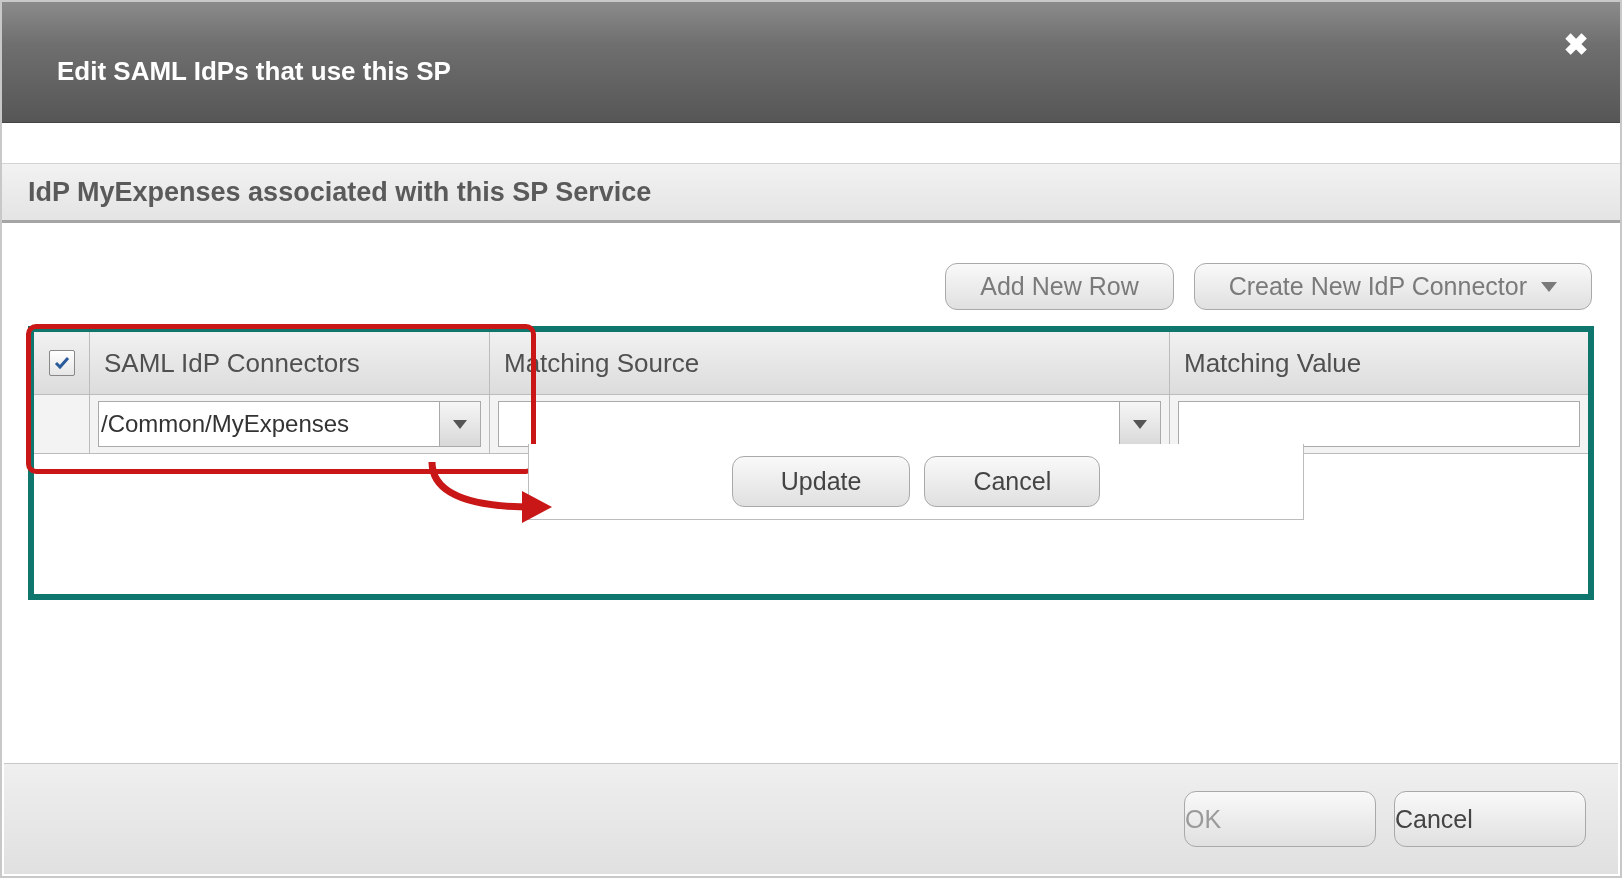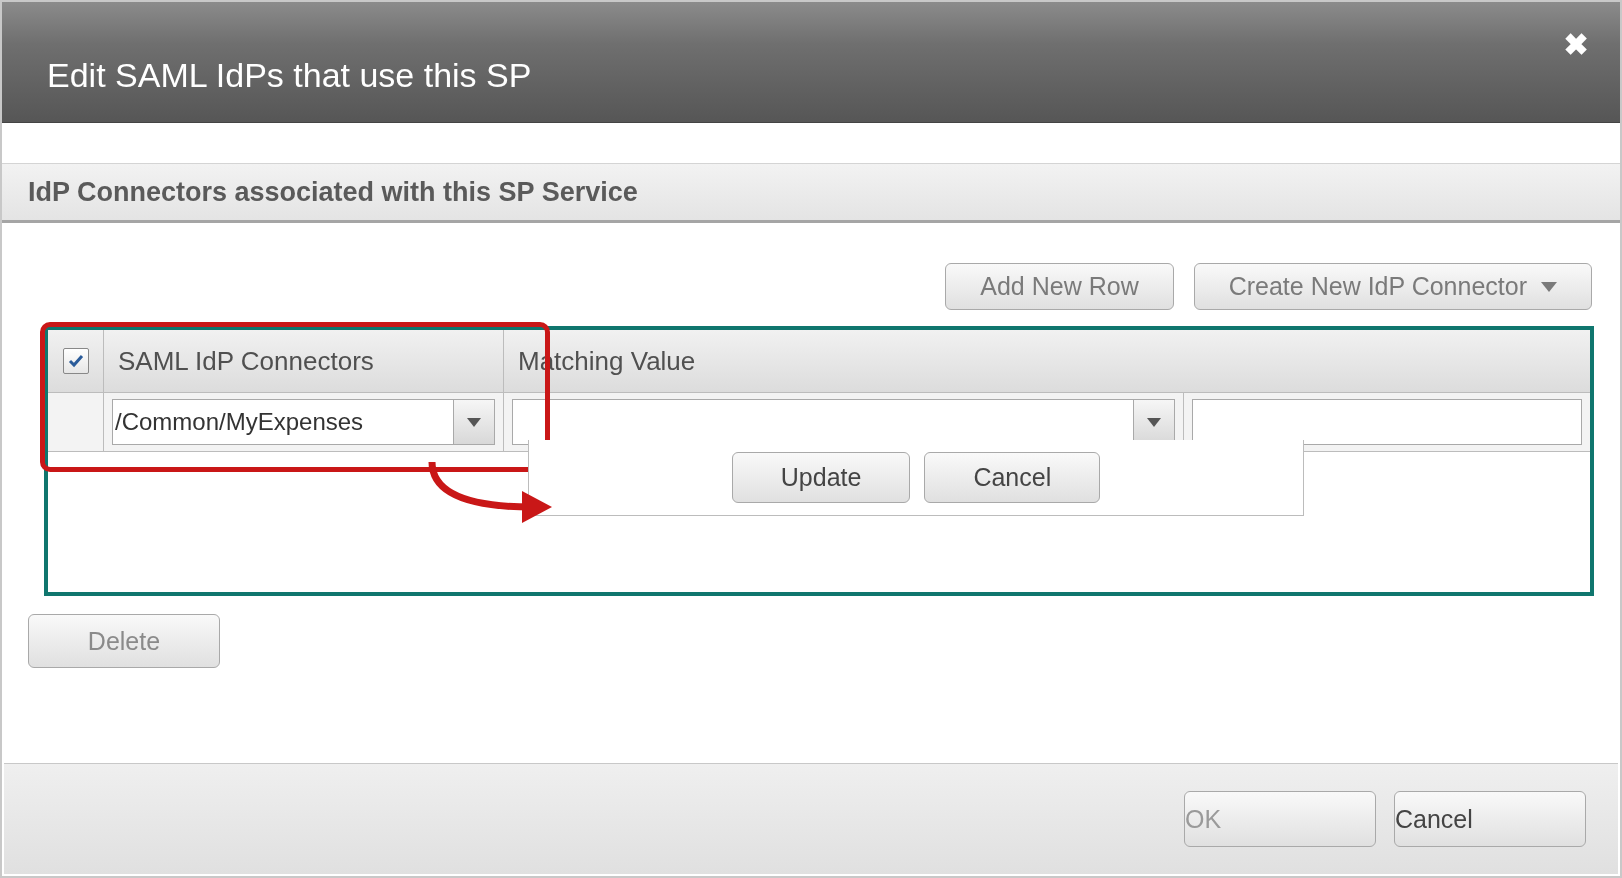--- a/index.html
+++ b/index.html
@@ -1,26 +1,26 @@
 <!DOCTYPE html>
 <html><head>
 <meta charset="utf-8">
 <style>
 html,body{margin:0;padding:0;font-family:Arial,Helvetica,sans-serif;background:#fff;color:#333}
 .dialog-frame{width:1622px;height:878px;border:2px solid #c8c8c8;background:#fff;position:relative;box-sizing:border-box}
 .dialog-header{height:120px;background:linear-gradient(#8b8b8b,#6f6f6f 35%,#565656);position:relative;border-bottom:1px solid #444}
-.dialog-title{position:absolute;left:45px;top:54px;color:#fff;font-size:34px;font-weight:400}
+.dialog-title{position:absolute;left:55px;top:54px;color:#fff;font-size:26px;font-weight:700}
 .close-icon{position:absolute;right:30px;top:30px;width:28px;height:28px;color:#fff;font-size:30px;font-weight:700;cursor:pointer;text-align:center;line-height:26px}
 .content-body{padding:0;background:#fff}
 .section-heading{height:56px;margin:40px 0 0 0;background:linear-gradient(#f2f2f2,#e4e4e4);border-top:1px solid #d4d4d4;border-bottom:3px solid #a5a5a5;display:flex;align-items:center;padding-left:26px;font-size:27px;font-weight:700;color:#5a5a5a}
 .toolbar-row{display:flex;justify-content:flex-end;gap:20px;padding:40px 28px 0 0}
-.btn{border:1px solid #a9a9a9;background:linear-gradient(#f9f9f9,#e0e0e0);border-radius:6px;font-size:25px;color:#7a7a7a;padding:8px 26px;cursor:pointer;display:inline-flex;align-items:center;gap:8px}
+.btn{border:1px solid #a9a9a9;background:linear-gradient(#f9f9f9,#e0e0e0);border-radius:12px;font-size:25px;color:#7a7a7a;padding:8px 26px;cursor:pointer;display:inline-flex;align-items:center;gap:8px}
 .btn.wide{padding:8px 34px}
 .btn .caret{width:0;height:0;border-left:8px solid transparent;border-right:8px solid transparent;border-top:10px solid #7a7a7a;margin-left:6px}
-.table-wrap{margin:16px 26px 0 42px;border:4px solid #0f766e;position:relative}
+.table-wrap{margin:16px 26px 0 26px;border:6px solid #0f766e;position:relative}
 .thead{display:flex;background:linear-gradient(#f1f1f1,#dcdcdc);height:62px}
 .th{border-right:1px solid #bcbcbc;display:flex;align-items:center;padding-left:14px;font-size:26px;color:#505050;box-sizing:border-box}
 .th.chk{width:56px;justify-content:center;padding:0}
 .th.c1{width:400px}
 .th.c2{width:680px}
 .th.c3{flex:1;border-right:none}
 .checkbox{width:24px;height:24px;border:1px solid #888;background:linear-gradient(#fff,#e6e6e6);border-radius:2px;display:flex;align-items:center;justify-content:center}
 .checkbox svg{width:16px;height:16px}
 .trow{display:flex;height:58px;border-top:1px solid #bcbcbc;background:#f3f3f3}
 .td{border-right:1px solid #bcbcbc;display:flex;align-items:center;padding:6px 8px;box-sizing:border-box}
@@ -50,21 +50,21 @@
 
 <div class="dialog-frame">
 
   <div class="dialog-header">
     <div class="dialog-title">Edit SAML IdPs that use this SP</div>
     <div class="close-icon">✖</div>
   </div>
 
   <div class="content-body">
 
-    <div class="section-heading">IdP Connectors associated with this SP Service</div>
+    <div class="section-heading">IdP MyExpenses associated with this SP Service</div>
 
     <div class="toolbar-row">
       <div class="btn wide">
         <span>Add New Row</span>
       </div>
       <div class="btn wide">
         <span>Create New IdP Connector</span>
         <span class="caret"></span>
       </div>
     </div>
@@ -73,20 +73,21 @@
 
       <div class="thead">
         <div class="th chk">
           <div class="checkbox">
             <svg viewBox="0 0 16 16">
                 <path d="M2 8 L6 12 L14 3" stroke="#2a5b9a" stroke-width="3" fill="none"></path>
               </svg>
           </div>
         </div>
         <div class="th c1">SAML IdP Connectors</div>
+        <div class="th c2">Matching Source</div>
         <div class="th c3">Matching Value</div>
       </div>
 
       <div class="trow">
         <div class="td chk"></div>
         <div class="td c1">
           <div class="sel">
             <span>/Common/MyExpenses</span>
             <div class="sel-btn">
               <div class="caret"></div>
@@ -122,23 +123,20 @@
         </div>
       </div>
     </div>
 
     <svg class="arrow-svg" style="left:420px;top:455px;width:150px;height:80px" viewBox="0 0 150 80">
       <path d="M10 5 Q 10 50 110 50" stroke="#c91717" stroke-width="7" fill="none"></path>
       <path d="M100 34 L130 50 L100 66 Z" fill="#c91717"></path>
     </svg>
 
     <div class="below-table">
-      <div class="btn">
-        <span>Delete</span>
-      </div>
     </div>
 
   </div>
 
   <div class="footer-bar">
     <div class="btn ok">
       <span>OK</span>
     </div>
     <div class="btn cancel">
       <span>Cancel</span>

